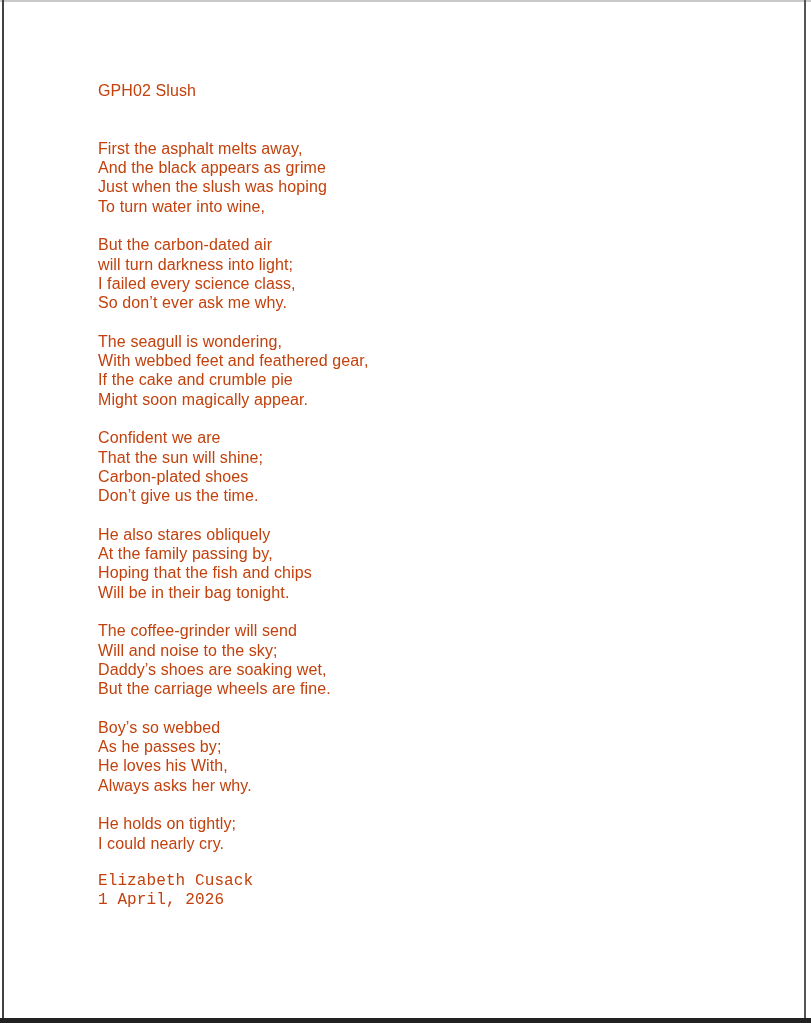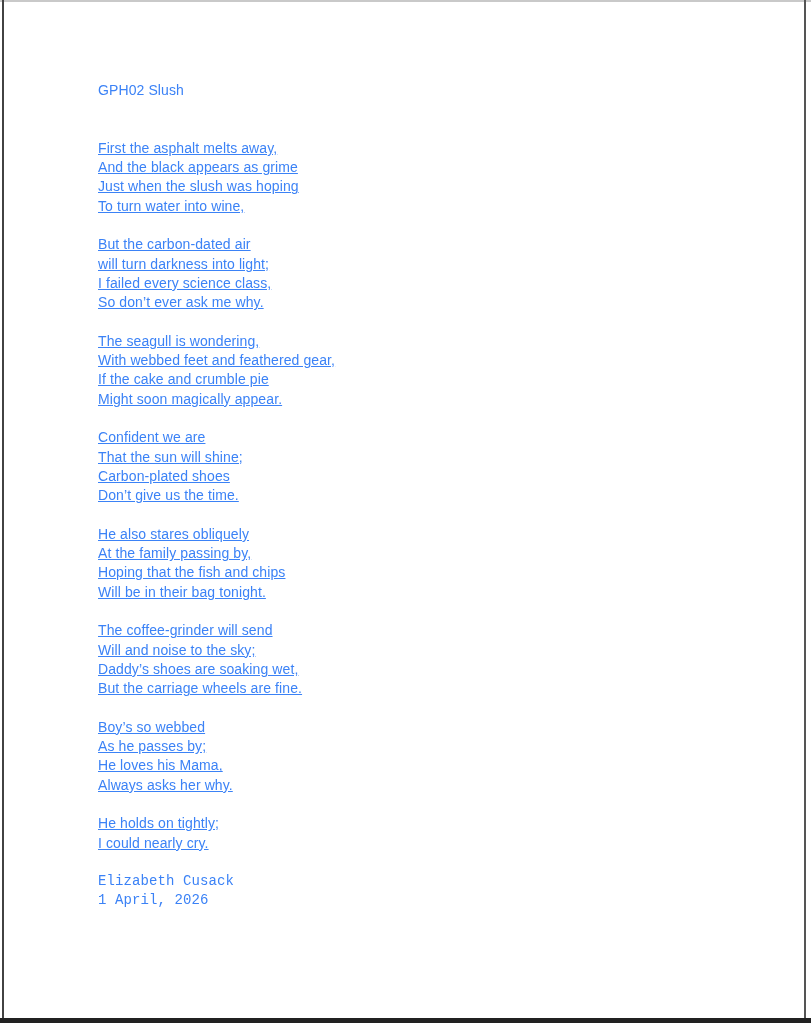--- a/index.html
+++ b/index.html
@@ -20,32 +20,31 @@
   .edge { position: absolute; background: #474747; }
   .edge-top    { left: 0; top: 0; width: 811px; height: 2px; background: #c9c9c9; }
   .edge-left   { left: 2px; top: 0; width: 2px; height: 1023px; background: #424242; }
   .edge-right  { left: 804px; top: 0; width: 2px; height: 1023px; background: #555555; }
   .edge-bottom { left: 0; bottom: 0; width: 811px; height: 5px; background: #212121; }
 
   .content {
     position: absolute;
     left: 98px;
     top: 81px;
-    color: #3b82f6;
-    font-size: 14px;
+    color: #c2410c;
+    font-size: 16px;
     line-height: 19.3px;
     letter-spacing: 0.1px;
   }
   .title {
     margin: 0 0 38.6px 0;
     font-weight: normal;
   }
   .stanza {
     margin: 0 0 19.3px 0;
-    text-decoration: underline;
   }
   .line {
     white-space: nowrap;
   }
   .signature {
     margin-top: 19.3px;
     font-family: Liberation Mono, monospace;
   }
 </style>
 </head>
@@ -93,21 +92,21 @@
       </div>
       <div class="stanza">
         <div class="line">The coffee-grinder will send</div>
         <div class="line">Will and noise to the sky;</div>
         <div class="line">Daddy’s shoes are soaking wet,</div>
         <div class="line">But the carriage wheels are fine.</div>
       </div>
       <div class="stanza">
         <div class="line">Boy’s so webbed</div>
         <div class="line">As he passes by;</div>
-        <div class="line">He loves his Mama,</div>
+        <div class="line">He loves his With,</div>
         <div class="line">Always asks her why.</div>
       </div>
       <div class="stanza">
         <div class="line">He holds on tightly;</div>
         <div class="line">I could nearly cry.</div>
       </div>
     </div>
 
     <div class="signature">
       <div class="line">Elizabeth Cusack</div>

